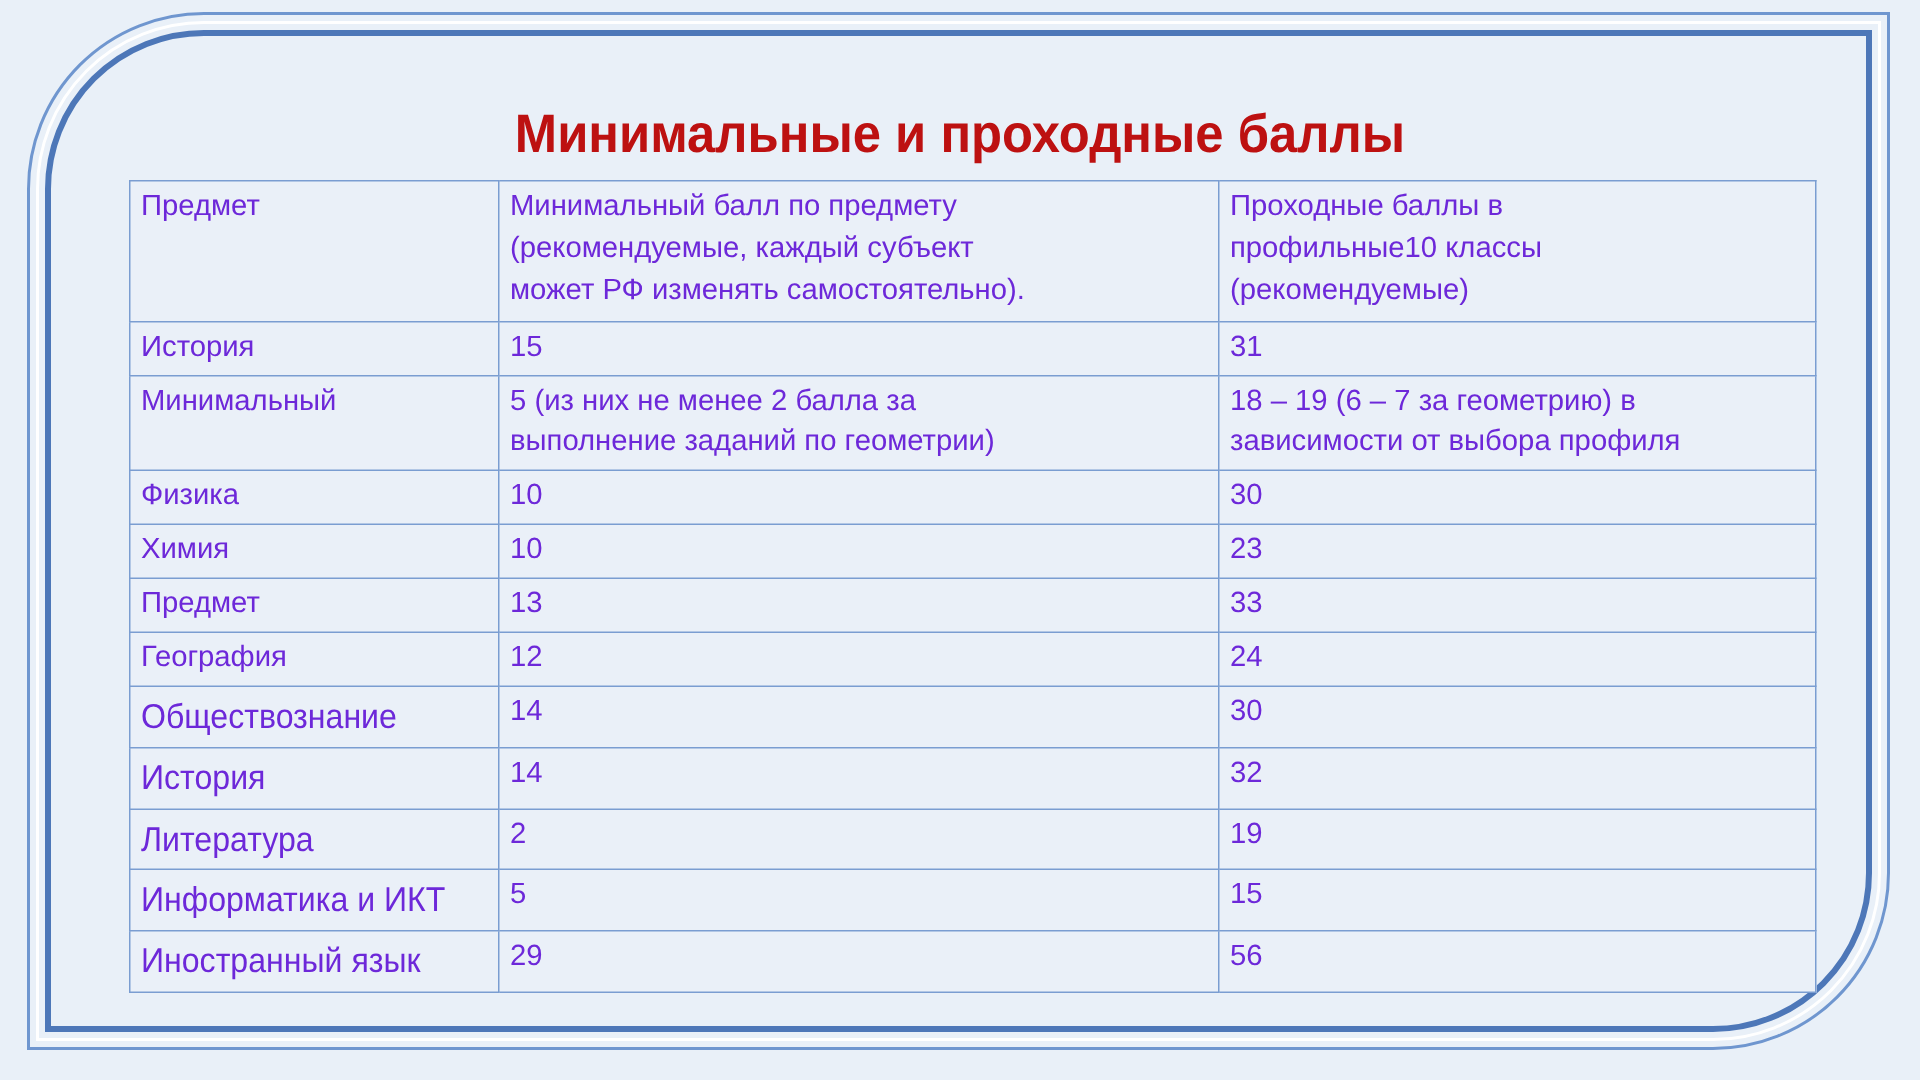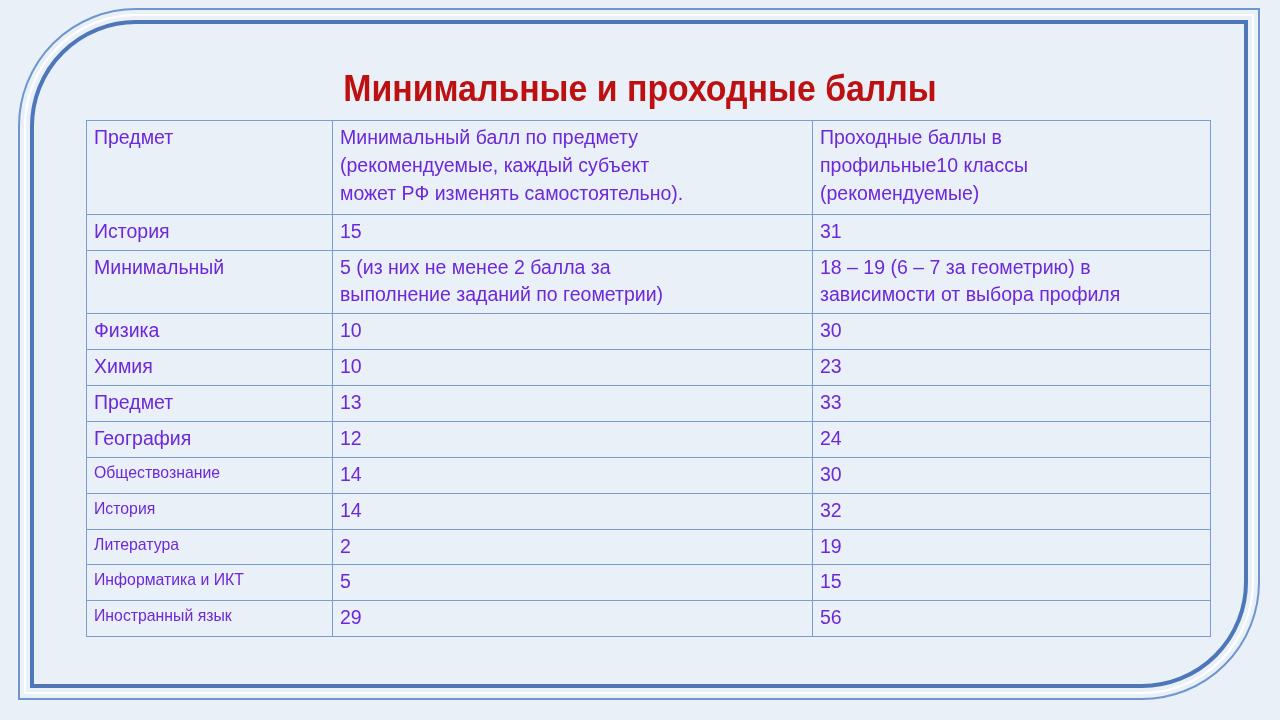--- a/index.html
+++ b/index.html
@@ -92,21 +92,21 @@
     padding: 3px 7px 4px 7px;
     vertical-align: top;
     line-height: 1.43;
     white-space: pre-line;
   }
   .score-table tr.header-row td { padding-bottom: 6px; }
   .score-table tr.tall td { }
   .score-table td.subject { white-space: nowrap; }
   
   .score-table td.squeeze {
-    font-size: 17px;
+    font-size: 23px;
     transform-origin: left center;
   }
   .score-table td.squeeze > span {
     display: inline-block;
     transform: scaleX(0.93);
     transform-origin: left center;
   }
 </style>
 </head>
 <body>

